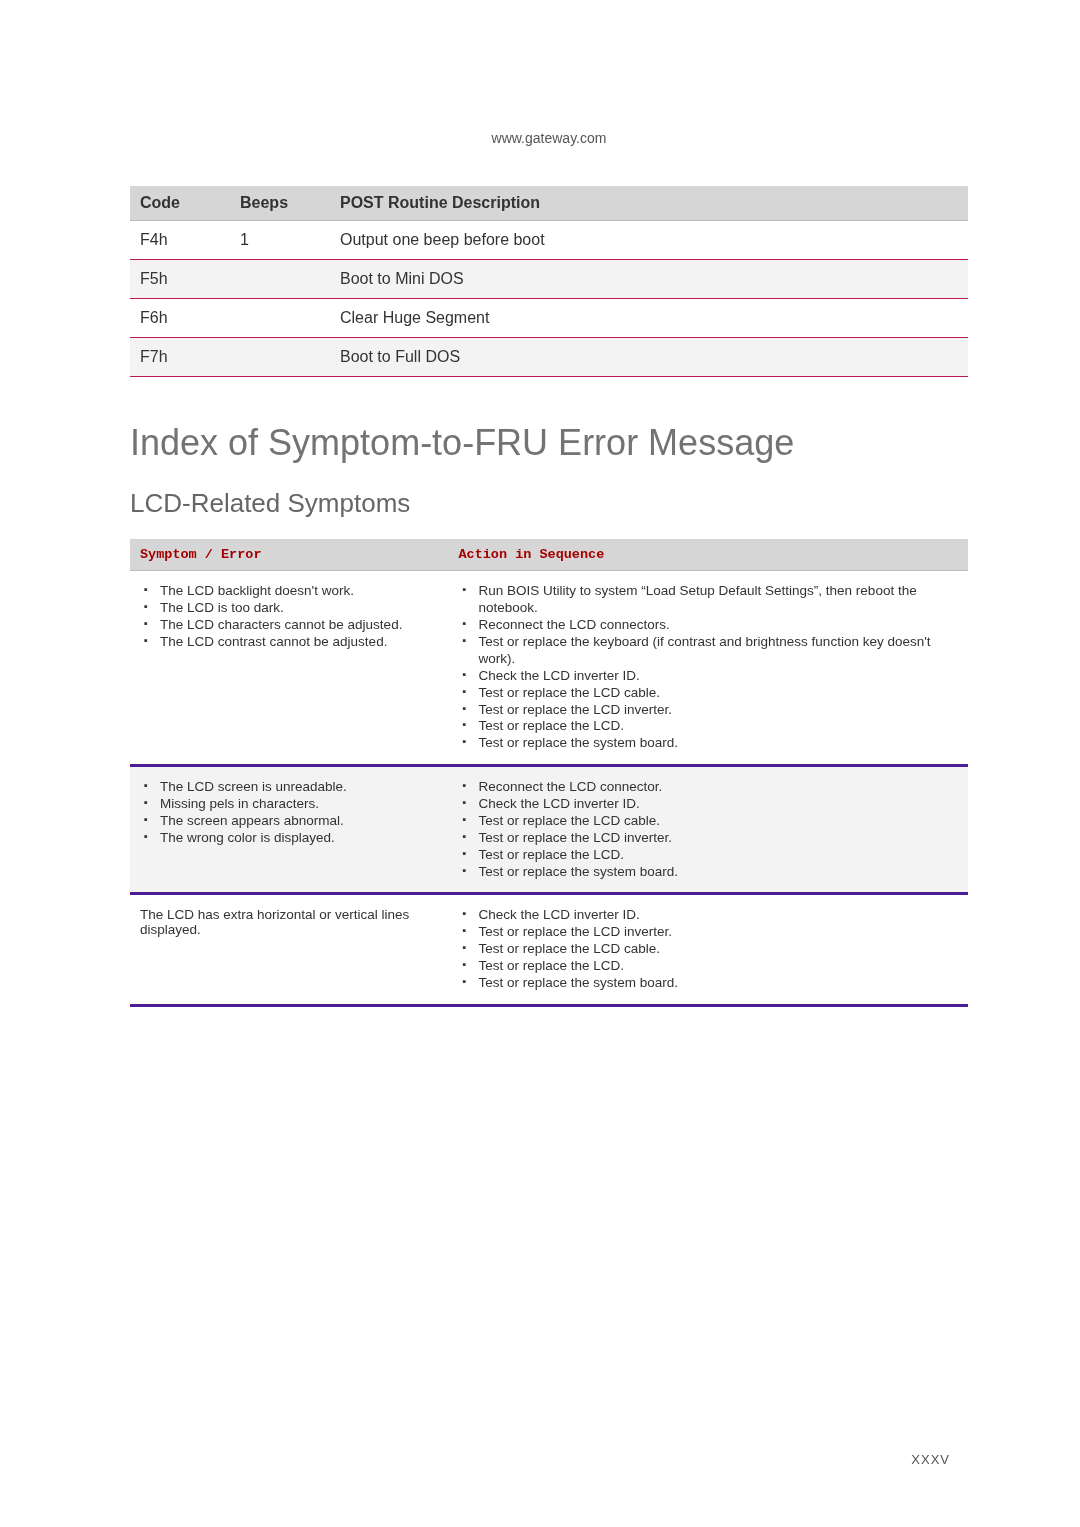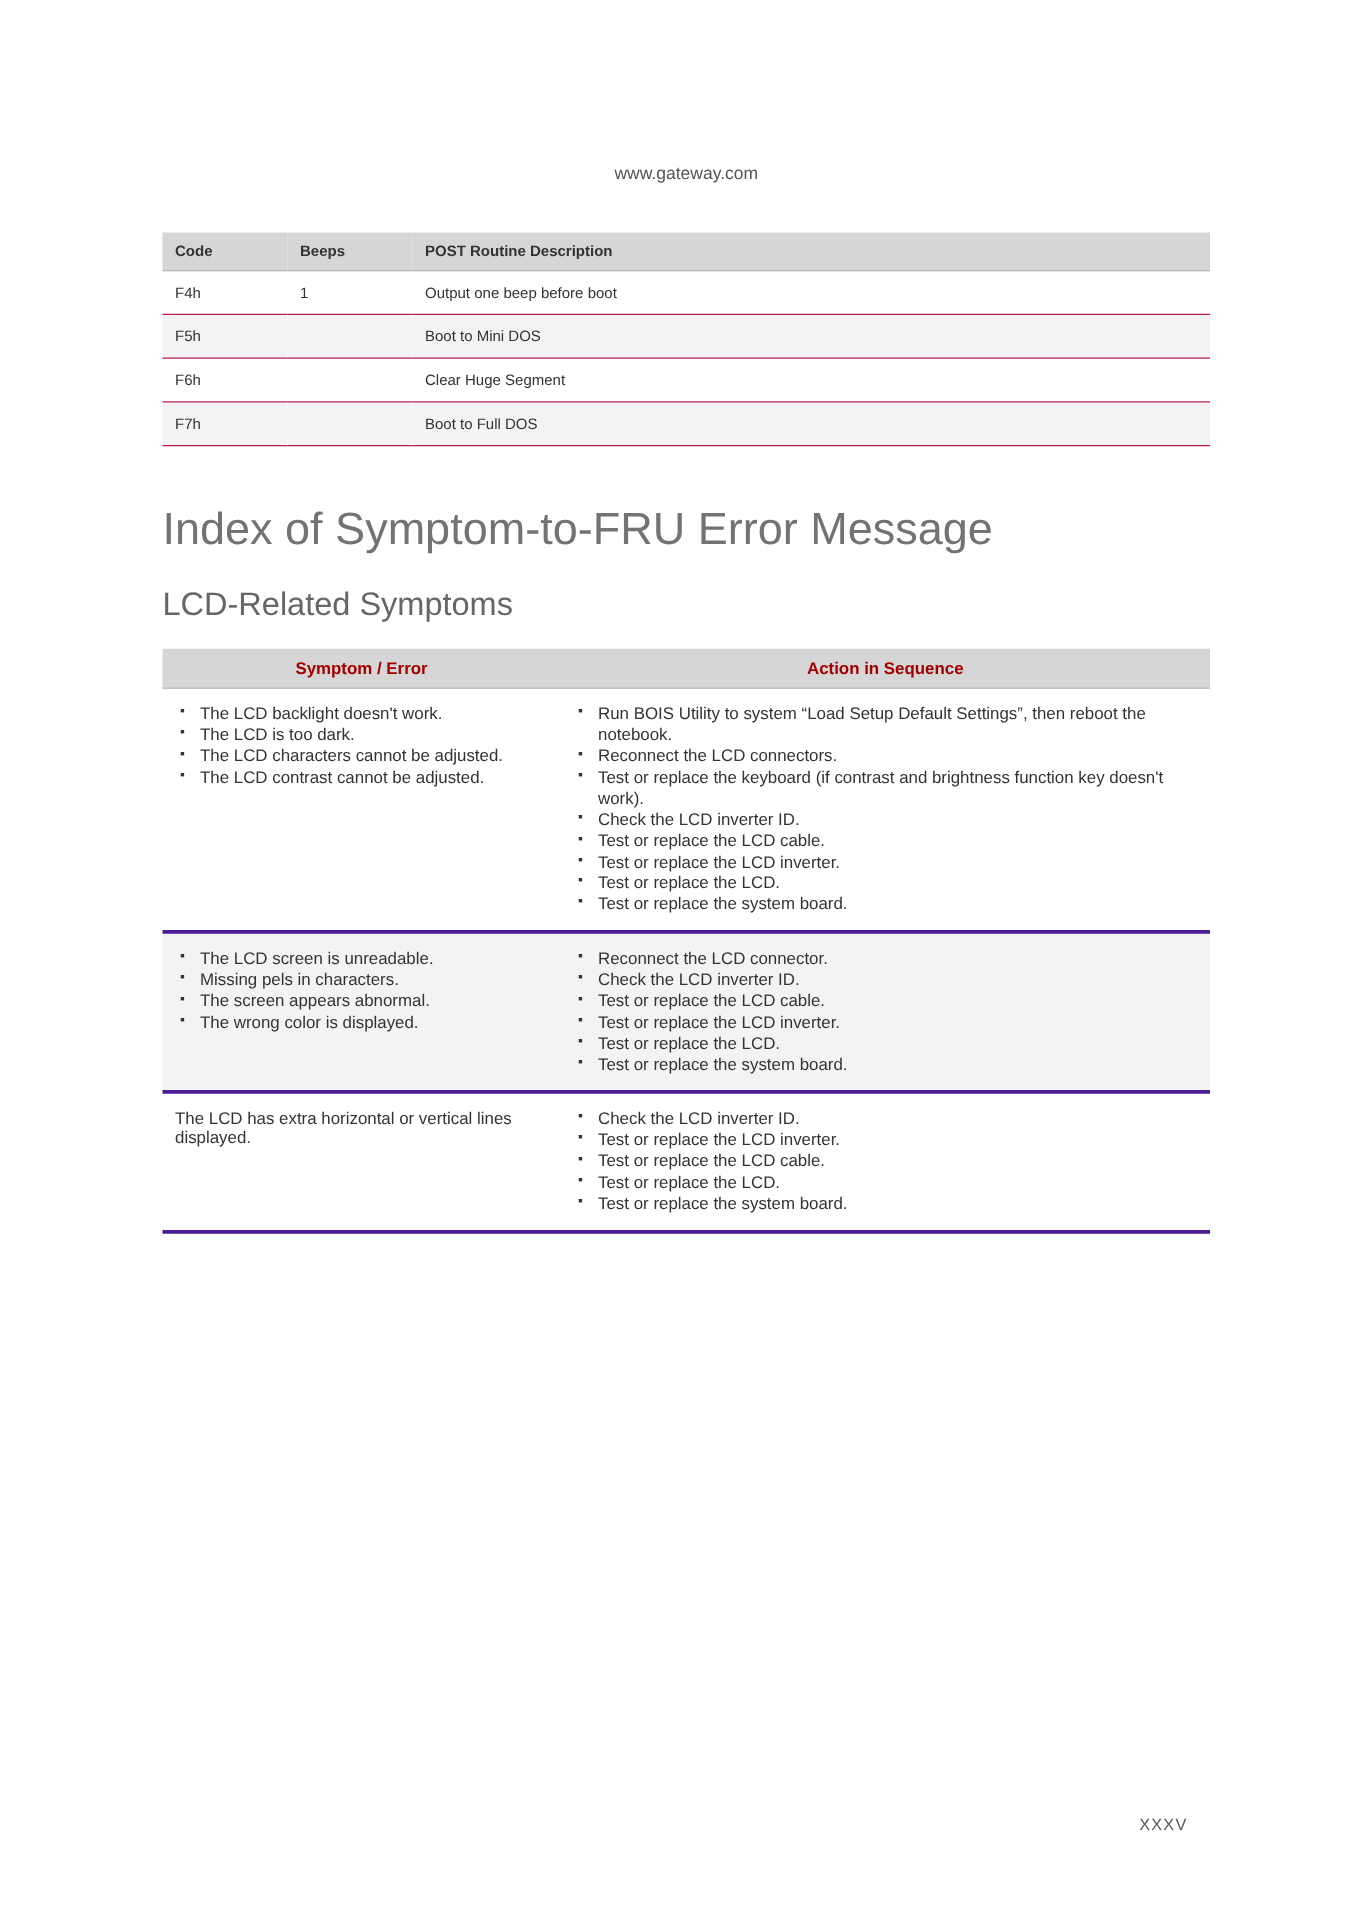--- a/index.html
+++ b/index.html
@@ -17,21 +17,21 @@
   }
   .url-header {
     text-align: center;
     font-size: 14px;
     color: #555;
     margin-bottom: 40px;
   }
   table.post-table {
     width: 100%;
     border-collapse: collapse;
-    font-size: 12px;
+    font-size: 16px;
   }
   table.post-table thead th {
     background: #d6d6d6;
     text-align: left;
     padding: 8px 10px;
     font-weight: bold;
     color: #333;
     border-bottom: 1px solid #bbb;
   }
   table.post-table tbody td {
@@ -54,25 +54,26 @@
     margin: 25px 0 20px 0;
     font-weight: normal;
   }
   table.symptom-table {
     width: 100%;
     border-collapse: collapse;
     font-size: 13.5px;
   }
   table.symptom-table thead th {
     background: #d6d6d6;
-    text-align: center;
+    text-align: left;
     padding: 8px 10px;
     font-weight: bold;
     color: #a40000;
     border-bottom: 1px solid #bbb;
+    font-family: Liberation Mono, monospace;
   }
   table.symptom-table tbody td {
     padding: 12px 10px;
     border-bottom: 3px solid #4c1d95;
     vertical-align: top;
   }
   table.symptom-table tbody tr:nth-child(even) td {
     background: #f3f3f3;
   }
   ul.cell-list {

